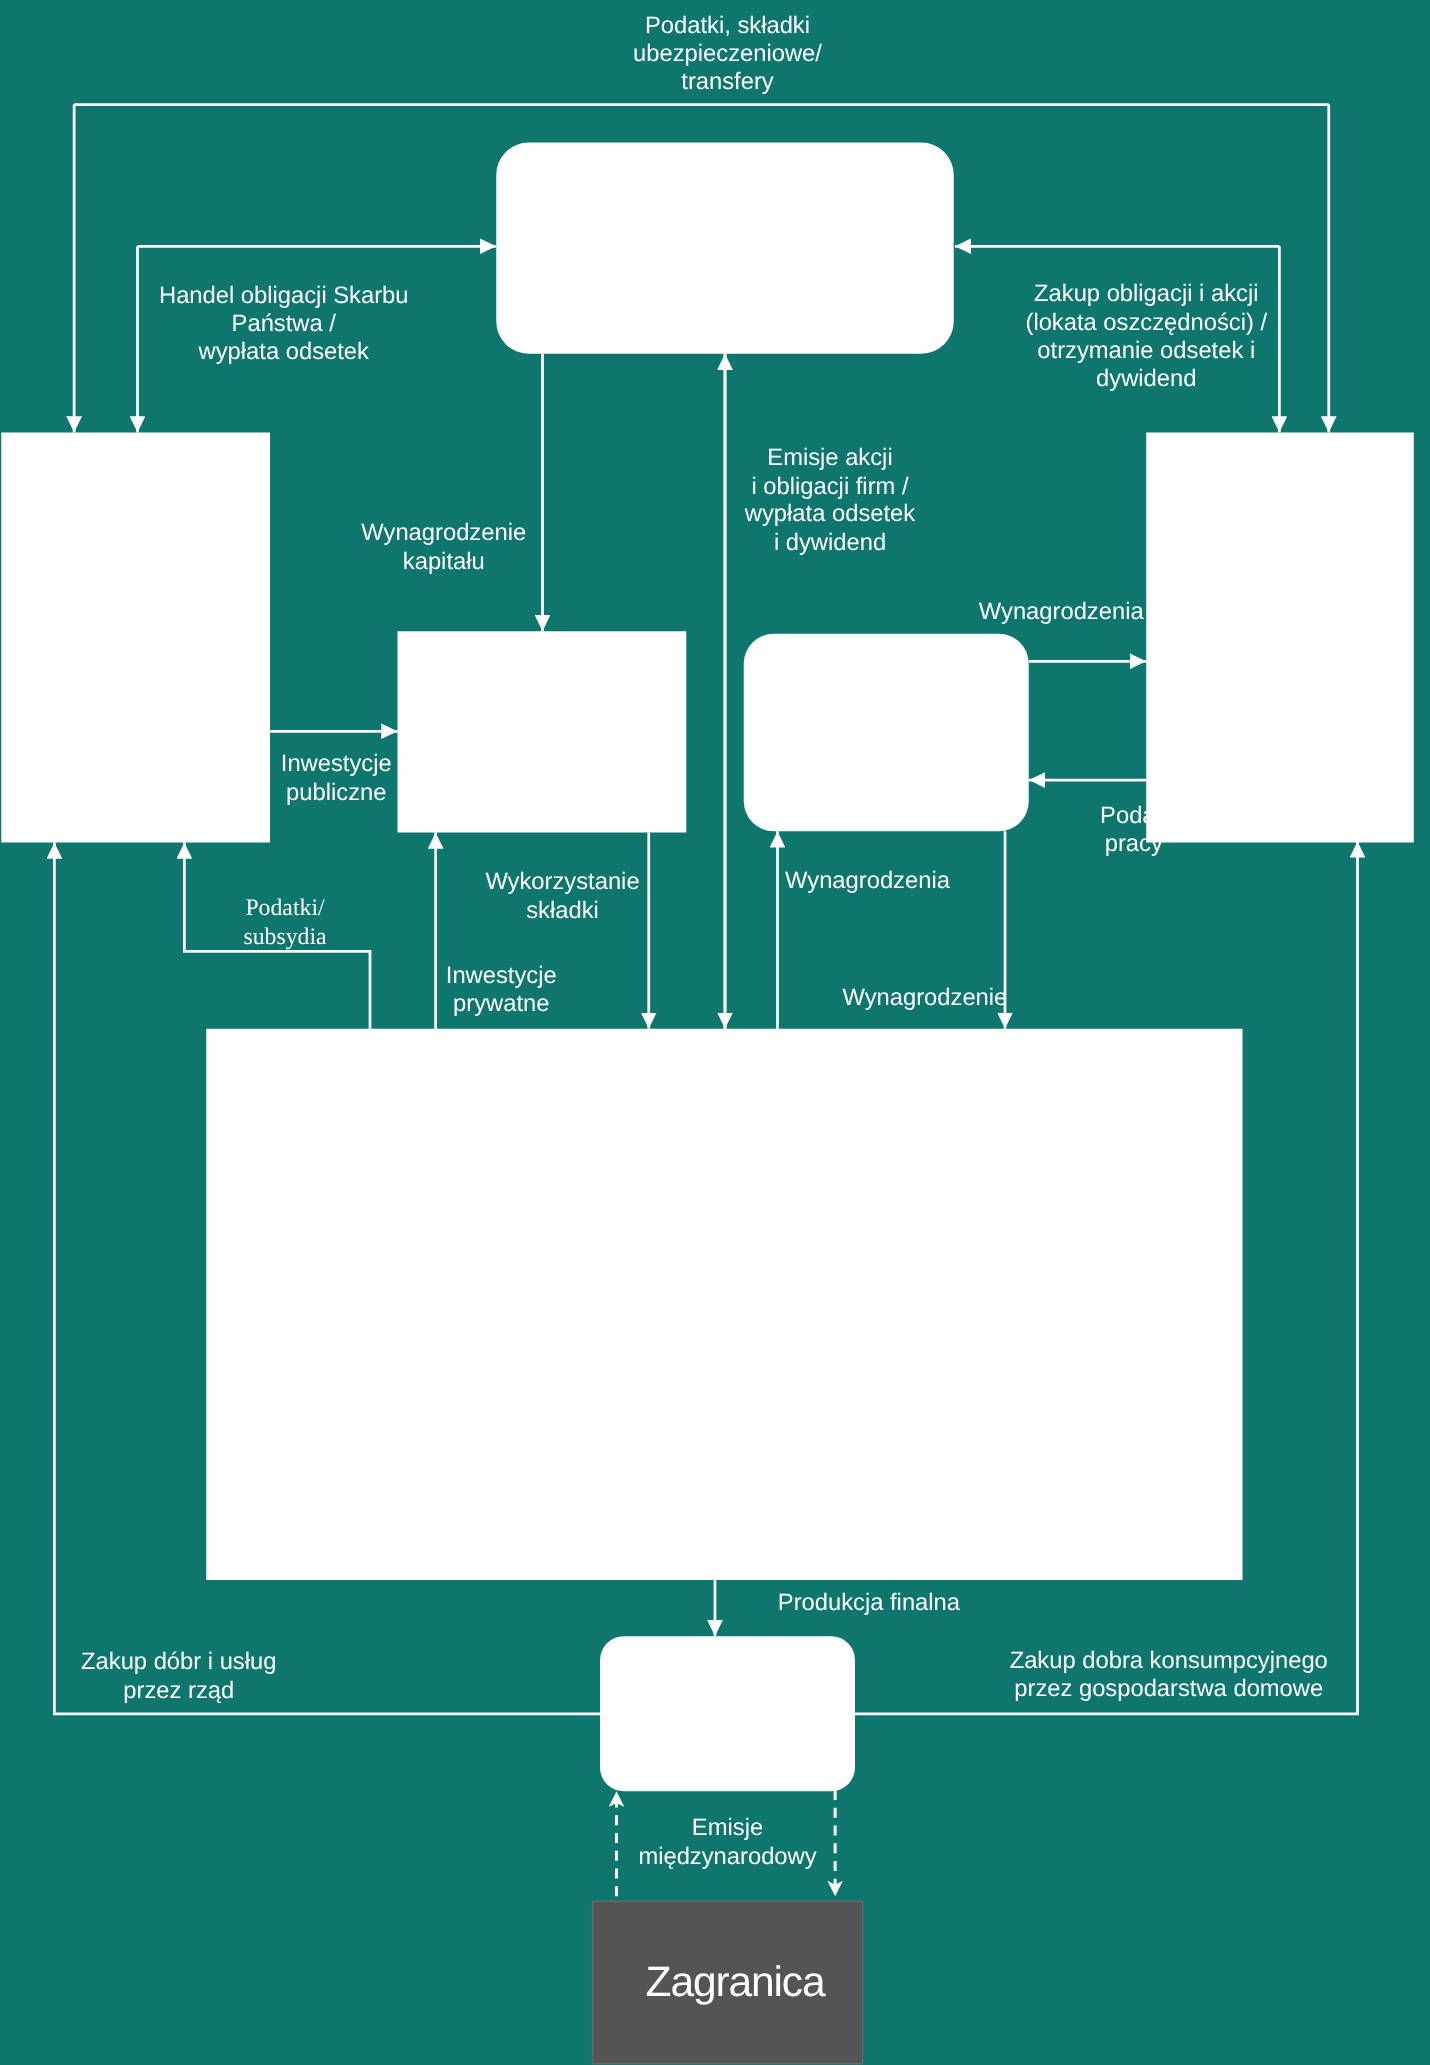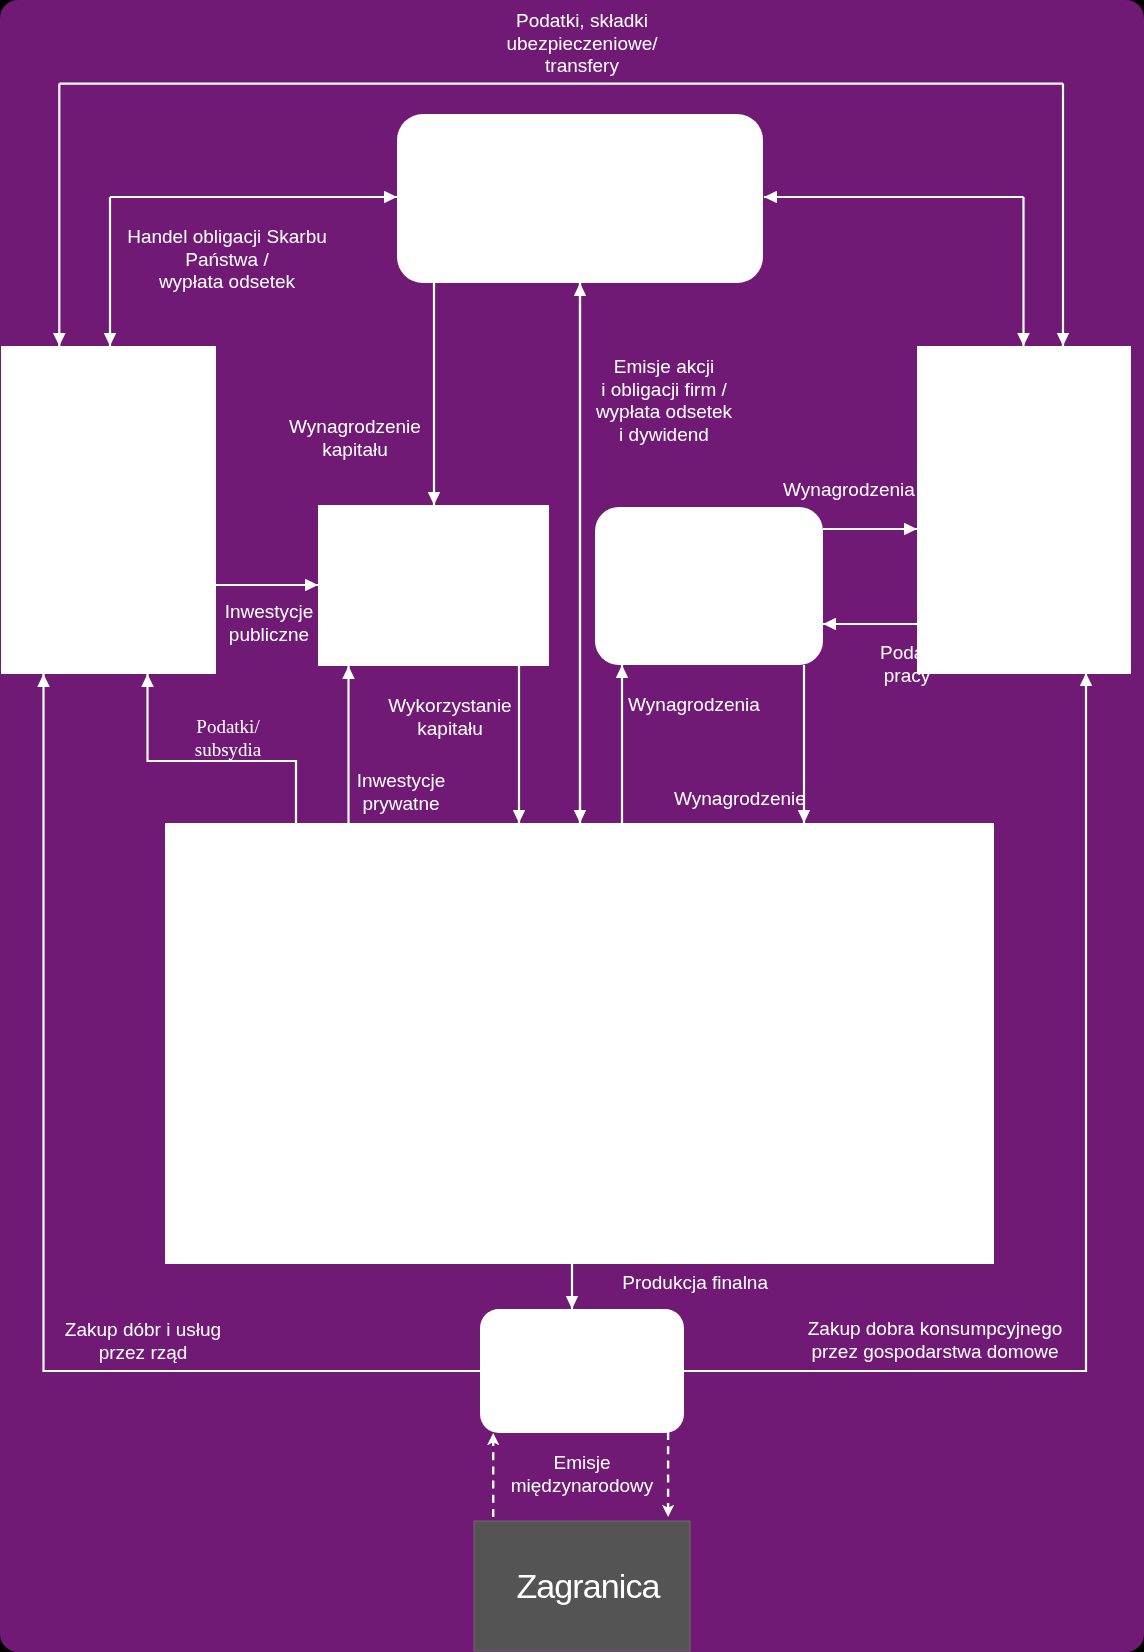--- a/index.html
+++ b/index.html
@@ -1,18 +1,18 @@
 <!DOCTYPE html>
 <html><head>
 <meta charset="utf-8">
 <title>Obieg okrezny w gospodarce</title>
 <style>
   html,body{margin:0;padding:0;background:#000;}
-  #stage{position:relative;width:1144px;height:1652px;background:#701a75;overflow:hidden;
-         font-family:"Liberation Sans",sans-serif;border-radius:18px;}
+  #stage{position:relative;width:1144px;height:1652px;background:#0f766e;overflow:hidden;
+         font-family:"Liberation Sans",sans-serif;}
   svg.layer{position:absolute;left:0;top:0;width:1144px;height:1652px;overflow:visible;}
   .lbl{position:absolute;color:#ffffff;font-size:19px;line-height:22.6px;
        text-align:center;white-space:pre;letter-spacing:0px;}
   .lbl.left{text-align:right;}
   .nodelbl{position:absolute;color:#ffffff;font-size:34px;line-height:30px;letter-spacing:-0.9px;
            text-align:right;white-space:pre;display:flex;align-items:center;
            justify-content:center;}
 </style>
 </head>
 <body>
@@ -67,39 +67,43 @@
   </svg>
 
   <div class="lbl" style="left:432px;top:10px;width:300px;">Podatki, składki
 ubezpieczeniowe/
 transfery</div>
 
   <div class="lbl" style="left:127px;top:226px;width:200px;">Handel obligacji Skarbu
 Państwa /
 wypłata odsetek</div>
 
+  <div class="lbl" style="left:817px;top:225px;width:200px;">Zakup obligacji i akcji
+(lokata oszczędności) /
+otrzymanie odsetek i
+dywidend</div>
 
   <div class="lbl" style="left:285px;top:368px;width:140px;margin-top:48px;">Wynagrodzenie
 kapitału</div>
 
   <div class="lbl" style="left:594px;top:356px;width:140px;">Emisje akcji
 i obligacji firm /
 wypłata odsetek
 i dywidend</div>
 
   <div class="lbl" style="left:779px;top:479px;width:140px;">Wynagrodzenia</div>
 
   <div class="lbl" style="left:221px;top:601px;width:96px;">Inwestycje
 publiczne</div>
 
   <div class="lbl" style="left:183px;top:716px;width:90px;font-family:Liberation Serif, serif;">Podatki/
 subsydia</div>
 
   <div class="lbl" style="left:380px;top:695px;width:140px;">Wykorzystanie
-kapitału</div>
+składki</div>
 
   <div class="lbl" style="left:355px;top:770px;width:92px;">Inwestycje
 prywatne</div>
 
   <div class="lbl" style="left:841px;top:642px;width:60px;margin-left:36px;">Podaż
 pracy</div>
 
   <div class="lbl" style="left:624px;top:694px;width:140px;">Wynagrodzenia</div>
 
   <div class="lbl" style="left:674px;top:788px;width:130px;">Wynagrodzenie</div>

